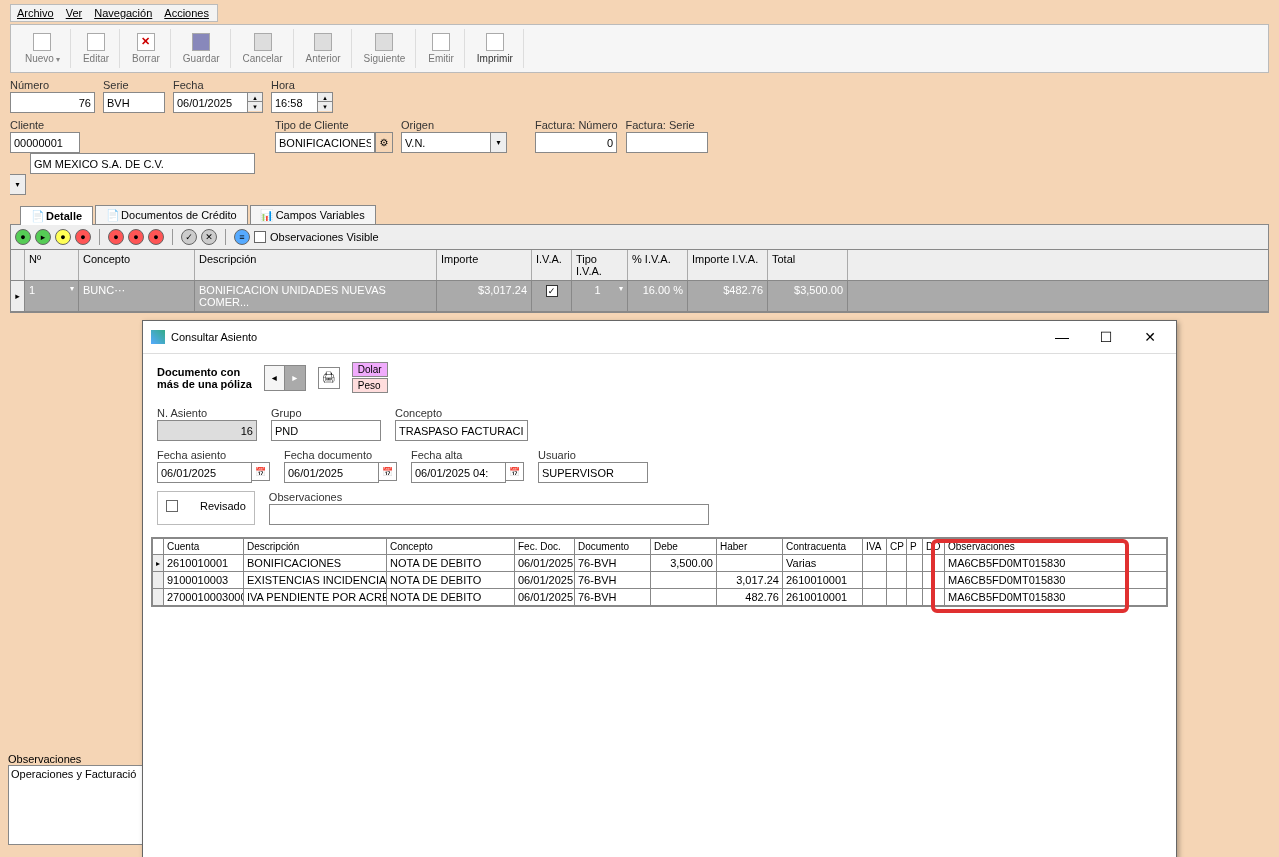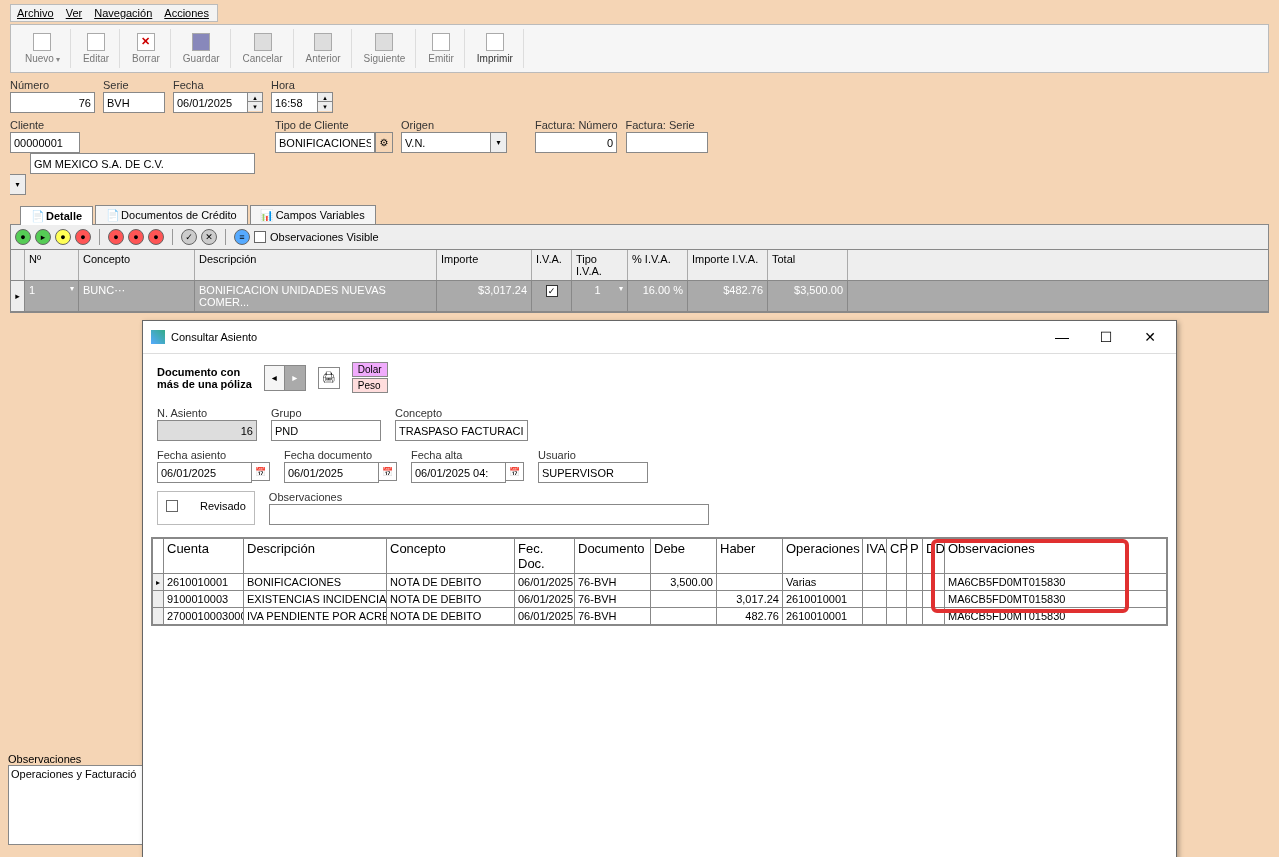--- a/index.html
+++ b/index.html
@@ -88,21 +88,21 @@
 
 .dlg-form { padding: 6px 14px; display:flex; flex-direction:column; gap:8px; }
 .dlg-form-row { display:flex; gap:14px; }
 .dlg-form .field input { background:#fff; }
 .revisado-box { border:1px solid #bbb; padding:8px 8px; display:flex; gap:22px; }
 .cal-btn { width:18px; height:19px; background:#fff; border:1px solid #888; border-left:none; display:inline-flex; align-items:center; justify-content:center; font-size:9px; color:#c33; cursor:pointer;}
 
 
 .dlg-grid { margin: 6px 8px; border: 1px solid #888; }
 .dlg-grid .dg-head { display:flex; background:#fff;}
-.dlg-grid .dg-head .dgh { border:1px solid #888; border-left:none; padding:2px 3px; font-size:13px; }
+.dlg-grid .dg-head .dgh { border:1px solid #888; border-left:none; padding:2px 3px; font-size:10px; }
 .dlg-grid .dg-head .dgh:first-child { border-left:1px solid #888;}
 .dlg-grid .dg-row { display:flex; background:#fff; }
 .dlg-grid .dg-row .dgc { border-right:1px solid #888; border-bottom:1px solid #888; padding:2px 3px; font-size:11px; overflow:hidden; white-space:nowrap; }
 .dg-sel { width:12px; background:#eee; border:1px solid #888; border-top:none; display:flex; align-items:center; justify-content:center; font-size:8px;}
 
 .obs-highlight { border: 4px solid #e03030; border-radius: 6px; position:absolute; }
 
 
 .obs-panel { position:absolute; bottom: 10px; left: 8px; width: 116px; }
 .obs-panel .lbl { font-size:11px; }
@@ -386,21 +386,21 @@
   <div class="dlg-grid">
     <div class="dg-head">
       <div class="dgh" style="width:12px"></div>
       <div class="dgh" style="width:80px">Cuenta</div>
       <div class="dgh" style="width:143px">Descripción</div>
       <div class="dgh" style="width:128px">Concepto</div>
       <div class="dgh" style="width:60px">Fec. Doc.</div>
       <div class="dgh" style="width:76px">Documento</div>
       <div class="dgh" style="width:66px">Debe</div>
       <div class="dgh" style="width:66px">Haber</div>
-      <div class="dgh" style="width:80px">Operaciones</div>
+      <div class="dgh" style="width:80px">Contracuenta</div>
       <div class="dgh" style="width:24px">IVA</div>
       <div class="dgh" style="width:20px">CP</div>
       <div class="dgh" style="width:16px">P</div>
       <div class="dgh" style="width:22px">DD</div>
       <div class="dgh" style="width:222px">Observaciones</div>
     </div>
     <div id="dlg-grid-body">
         <div class="dg-row">
           <div class="dg-sel">▸</div>
           <div class="dgc" style="width:80px">2610010001</div>

